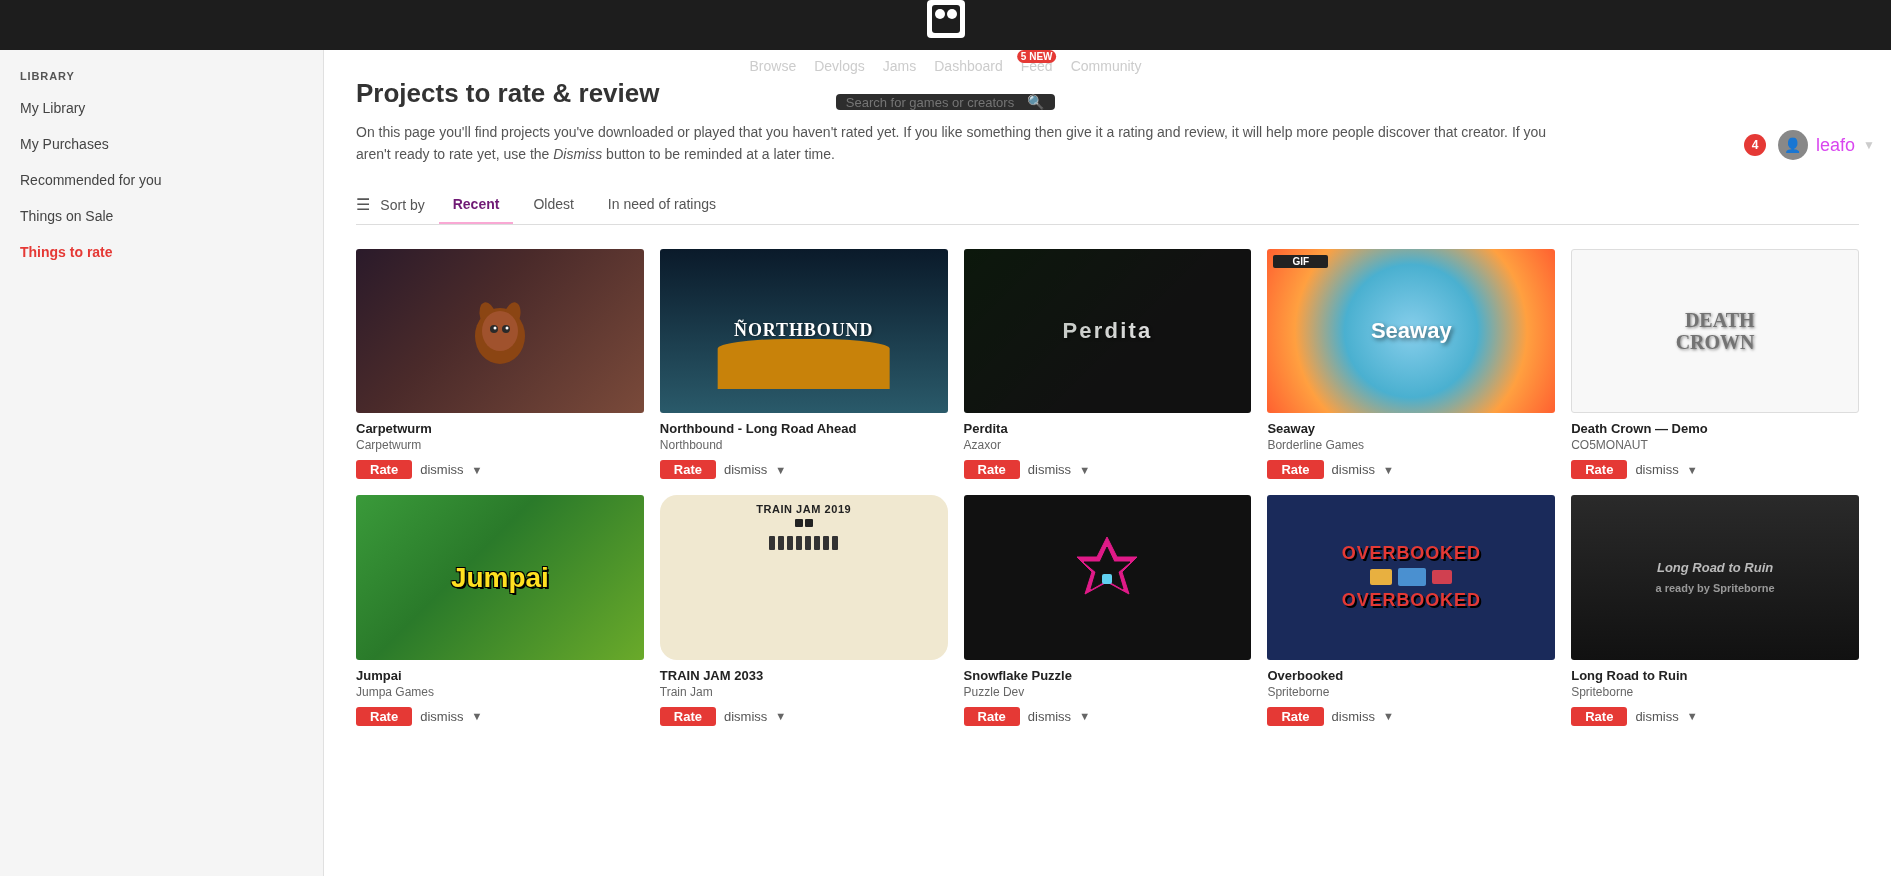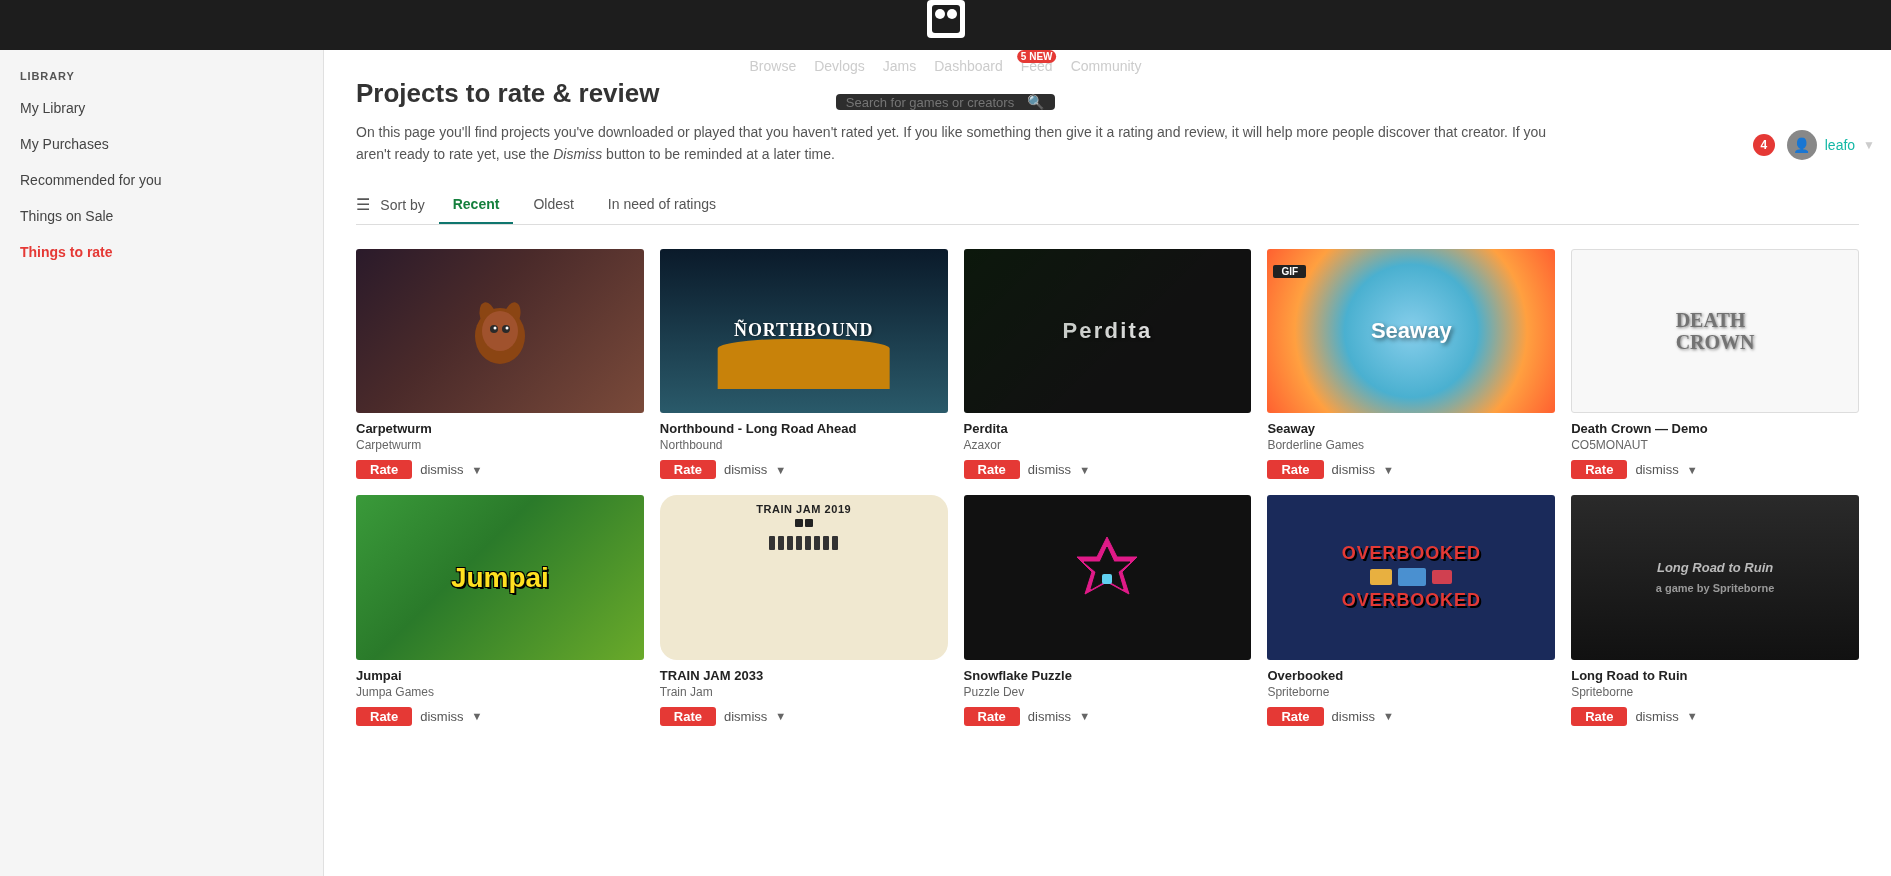--- a/index.html
+++ b/index.html
@@ -47,21 +47,21 @@
       background: #e53935; color: #fff; font-size: 12px; font-weight: bold;
       border-radius: 50%; width: 22px; height: 22px;
       display: flex; align-items: center; justify-content: center; cursor: pointer;
     }
     .user-menu { display: flex; align-items: center; gap: 8px; cursor: pointer; }
     .user-avatar {
       width: 30px; height: 30px; border-radius: 50%; background: #888;
       overflow: hidden; display: flex; align-items: center; justify-content: center;
       font-size: 14px; color: #fff;
     }
-    .user-name { color: #14b8a6; font-size: 14px; }
+    .user-name { color: #d946ef; font-size: 18px; }
     .chevron-down { color: #ccc; font-size: 12px; }
 
     
     .layout { display: flex; min-height: calc(100vh - 50px); }
 
     
     .sidebar {
       width: 324px; flex-shrink: 0; background: #f5f5f5;
       border-right: 1px solid #e0e0e0; padding: 20px 0;
     }
@@ -82,51 +82,51 @@
     .page-desc em { font-style: italic; }
 
     
     .sort-row { display: flex; align-items: center; gap: 6px; border-bottom: 1px solid #ddd; margin-bottom: 24px; }
     .sort-icon { color: #555; margin-right: 4px; font-size: 16px; }
     .sort-label { color: #555; font-size: 14px; margin-right: 8px; }
     .tab {
       padding: 10px 14px; font-size: 14px; color: #555; cursor: pointer;
       border-bottom: 2px solid transparent; text-decoration: none;
     }
-    .tab.active { color: #15803d; border-bottom: 2px solid #0f766e; font-weight: 600; }
+    .tab.active { color: #701a75; border-bottom: 2px solid #f9a8d4; font-weight: 600; }
 
     
     .game-grid { display: grid; grid-template-columns: repeat(5, 1fr); gap: 16px 16px; }
 
     .game-card { display: flex; flex-direction: column; }
     .game-thumb {
       width: 100%; aspect-ratio: 315/180; background: #ccc; border-radius: 3px;
       overflow: hidden; position: relative; margin-bottom: 8px;
     }
     .gif-badge {
-      position: absolute; top: 16px; left: 6px; background: #222; color: #fff;
-      font-size: 10px; font-weight: bold; padding: 1px 8px; border-radius: 2px;
+      position: absolute; top: 6px; left: 6px; background: #222; color: #fff;
+      font-size: 10px; font-weight: bold; padding: 1px 19px; border-radius: 2px;
     }
     .game-title { font-size: 13px; font-weight: 700; color: #222; margin-bottom: 2px; }
     .game-author { font-size: 12px; color: #666; margin-bottom: 8px; }
     .game-actions { display: flex; align-items: center; gap: 8px; }
     .rate-btn {
       background: #e53935; color: #fff; border: none; border-radius: 3px;
       padding: 2px 14px; font-size: 13px; font-weight: 600; cursor: pointer;
     }
     .dismiss-link { color: #555; font-size: 13px; cursor: pointer; text-decoration: none; }
     .dismiss-chevron { font-size: 11px; color: #666; cursor: pointer; }
 
     
     .thumb-color-1 { background: linear-gradient(135deg, #2a2a4a 0%, #5a3a3a 100%); }
 
     .thumb-text {
       position: absolute; inset: 0; display: flex; align-items: center;
       justify-content: center; font-weight: 900; color: #fff; font-size: 18px;
-      text-align: left; text-shadow: 1px 1px 3px rgba(0,0,0,0.5);
+      text-align: right; text-shadow: 1px 1px 3px rgba(0,0,0,0.5);
       line-height: 1.2;
     }
 
     
     .train-thumb { background: #f5e6c8; }
     .overbooked-thumb { background: #1a3a6a; }
     .longroadruin-thumb { background: linear-gradient(180deg, #333 0%, #111 100%); }
   </style>
 </head>
 <body>
@@ -342,21 +342,21 @@
           <button class="rate-btn">Rate</button>
           <span class="dismiss-link">dismiss</span>
           <span class="dismiss-chevron">▼</span>
         </div>
       </div>
 
       <div class="game-card">
         <div class="game-thumb longroadruin-thumb" style="background:linear-gradient(180deg,#2a2a2a 0%,#111 100%);display:flex;align-items:center;justify-content:center;">
           <div style="text-align:center;color:#ddd;font-size:14px;font-weight:600;line-height:1.4;padding:8px;">
             <div style="font-size:13px;font-style:italic;color:#bbb;">Long Road to Ruin</div>
-            <div style="font-size:11px;color:#999;margin-top:4px;">a game by Spriteborne</div>
+            <div style="font-size:11px;color:#999;margin-top:4px;">a ready by Spriteborne</div>
           </div>
         </div>
         <div class="game-title">Long Road to Ruin</div>
         <div class="game-author">Spriteborne</div>
         <div class="game-actions">
           <button class="rate-btn">Rate</button>
           <span class="dismiss-link">dismiss</span>
           <span class="dismiss-chevron">▼</span>
         </div>
       </div>

